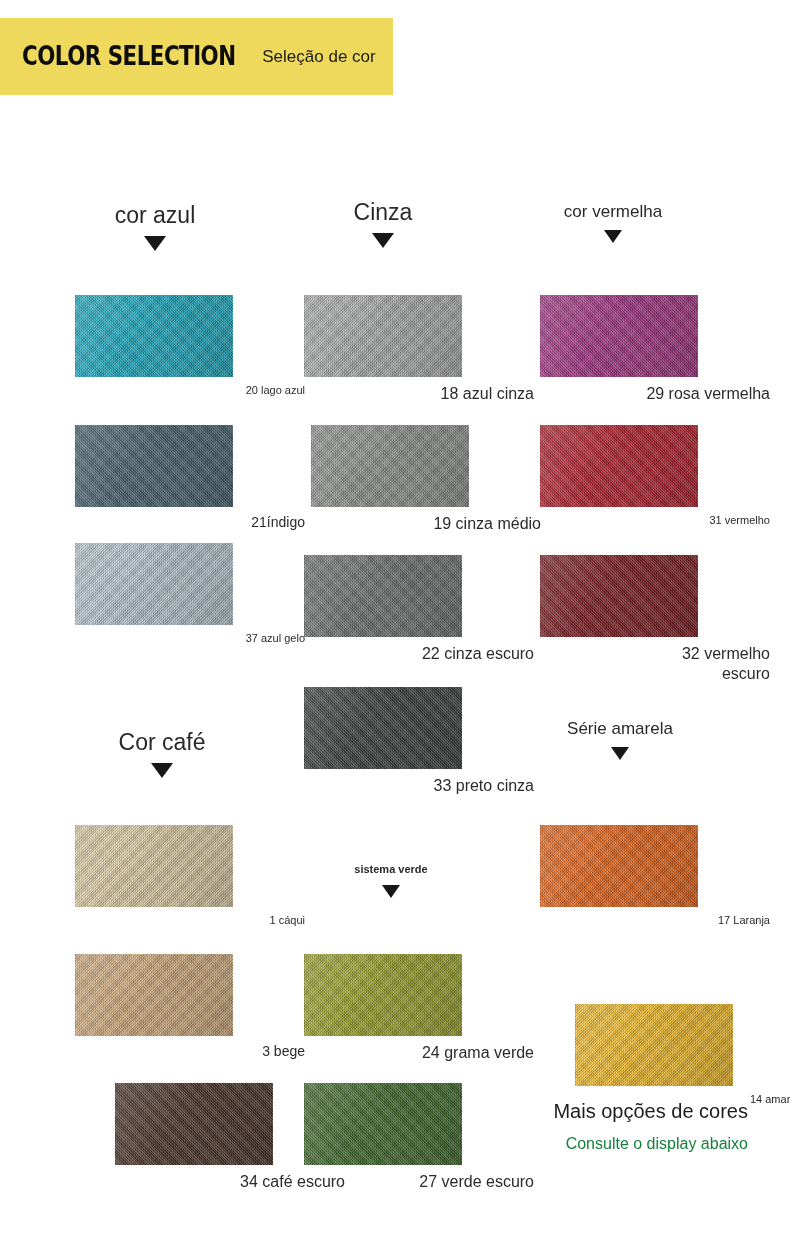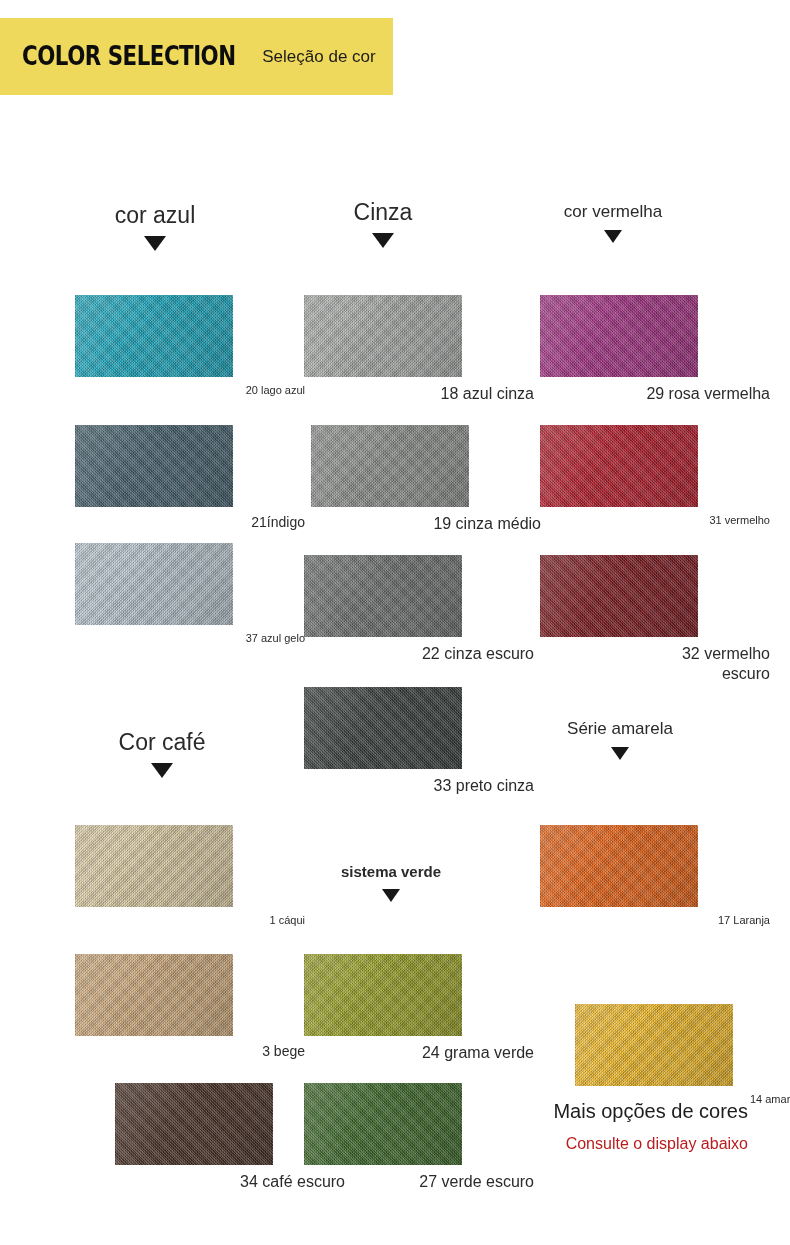--- a/index.html
+++ b/index.html
@@ -54,21 +54,21 @@
     text-align: center;
   }
   .category-title {
     font-family: "Liberation Sans", sans-serif;
     color: #2a2a2a;
     line-height: 1.05;
     white-space: nowrap;
   }
   .cat-big   { font-size: 23px; font-weight: 400; }
   .cat-mid   { font-size: 17px; font-weight: 400; }
-  .cat-small { font-size: 15px; font-weight: 600; }
+  .cat-small { font-size: 11px; font-weight: 600; }
   .cat-arrow {
     width: 0;
     height: 0;
     margin: 9px auto 0;
     border-left: 11px solid transparent;
     border-right: 11px solid transparent;
     border-top: 15px solid #171717;
   }
   .cat-arrow.small {
     border-left-width: 9px;
@@ -132,21 +132,21 @@
     font-family: "Liberation Sans", sans-serif;
     font-size: 20px;
     font-weight: 400;
     color: #1d1d1d;
     white-space: nowrap;
   }
   #footer-note-sub {
     font-family: "Liberation Sans", sans-serif;
     font-size: 16px;
     font-weight: 400;
-    color: #b91c1c;
+    color: #15803d;
     margin-top: 12px;
     white-space: nowrap;
   }
 </style>
 </head>
 <body>
 
 <div id="header-banner">
   <div id="header-title-en">COLOR SELECTION</div>
   <div id="header-title-pt">Seleção de cor</div>

